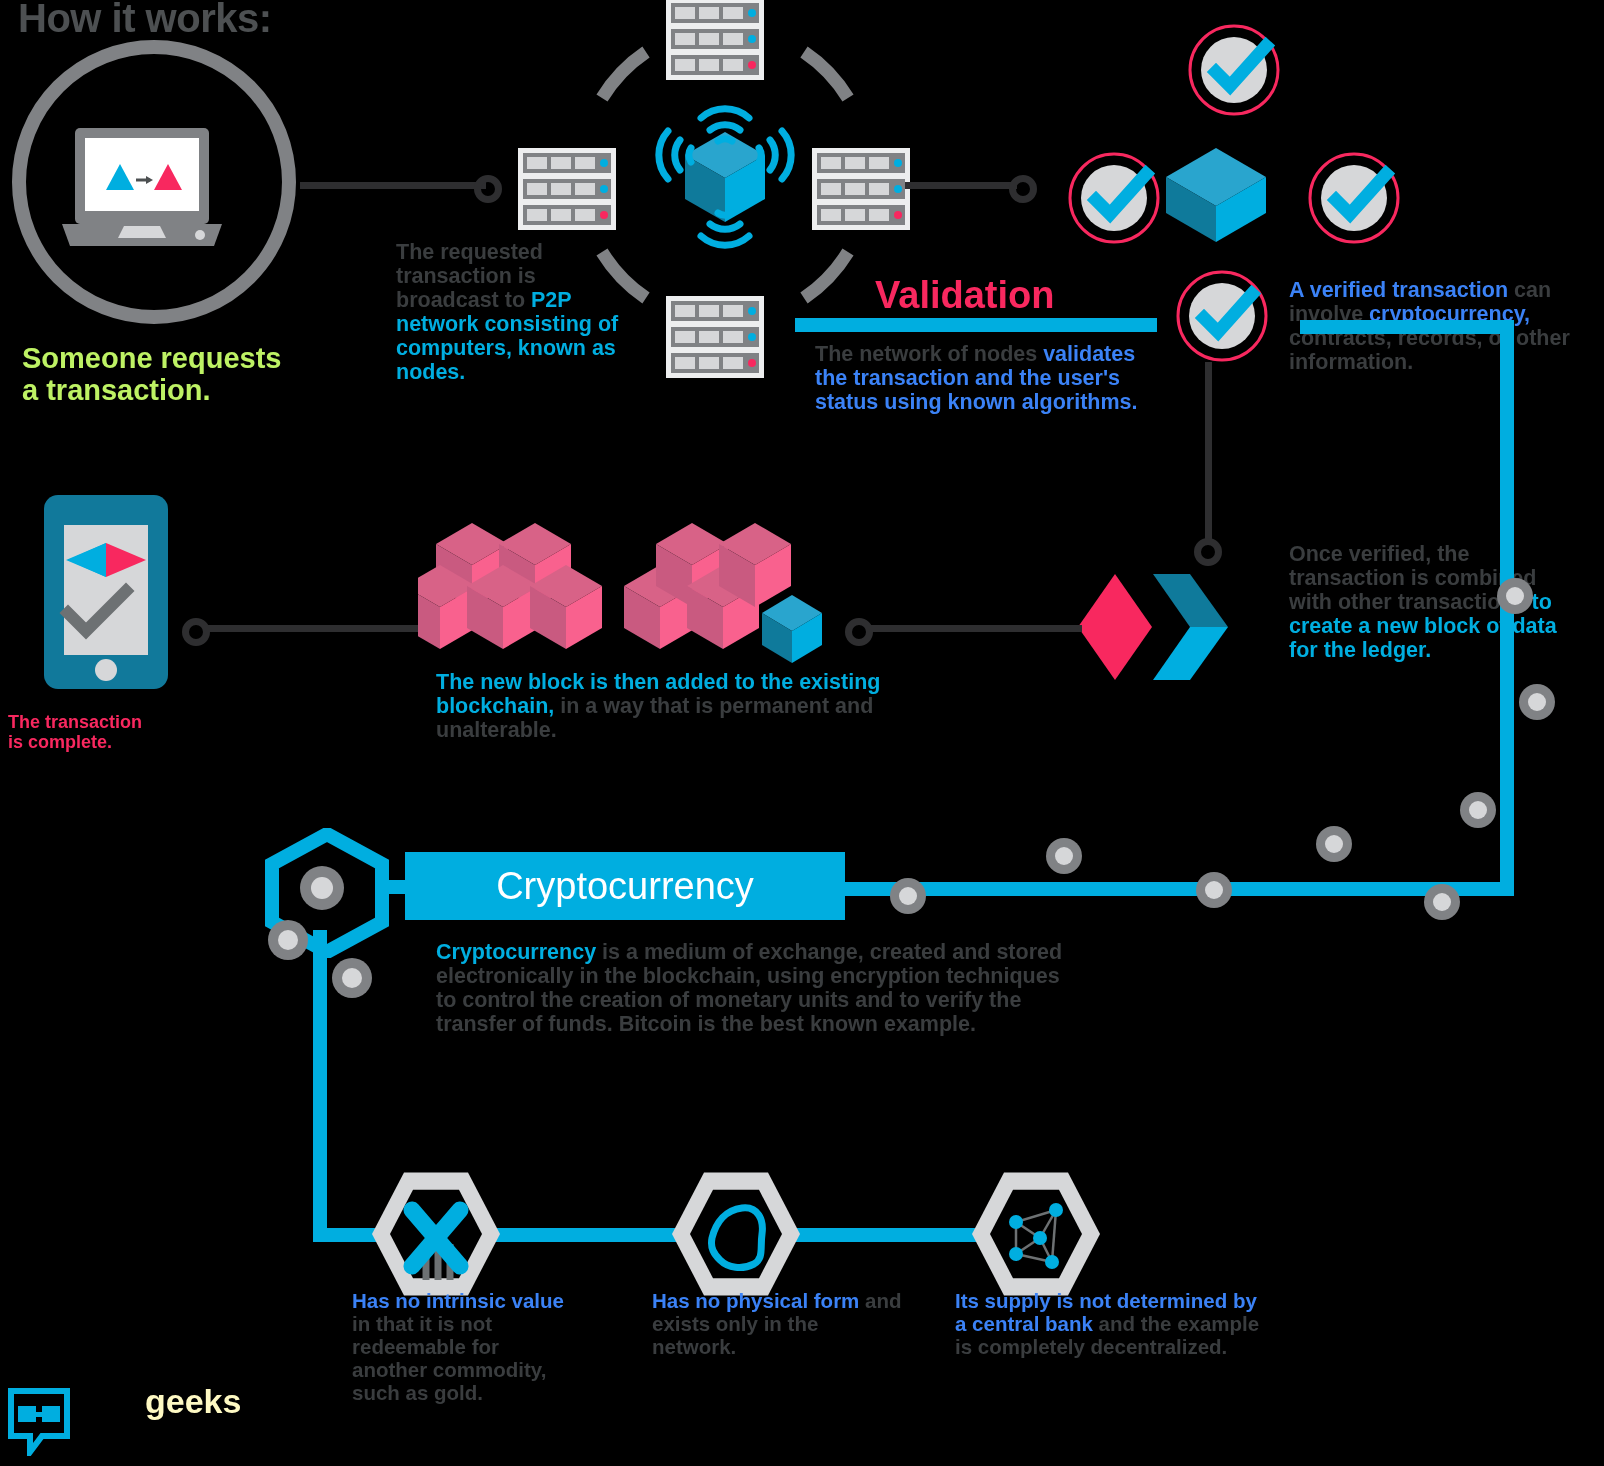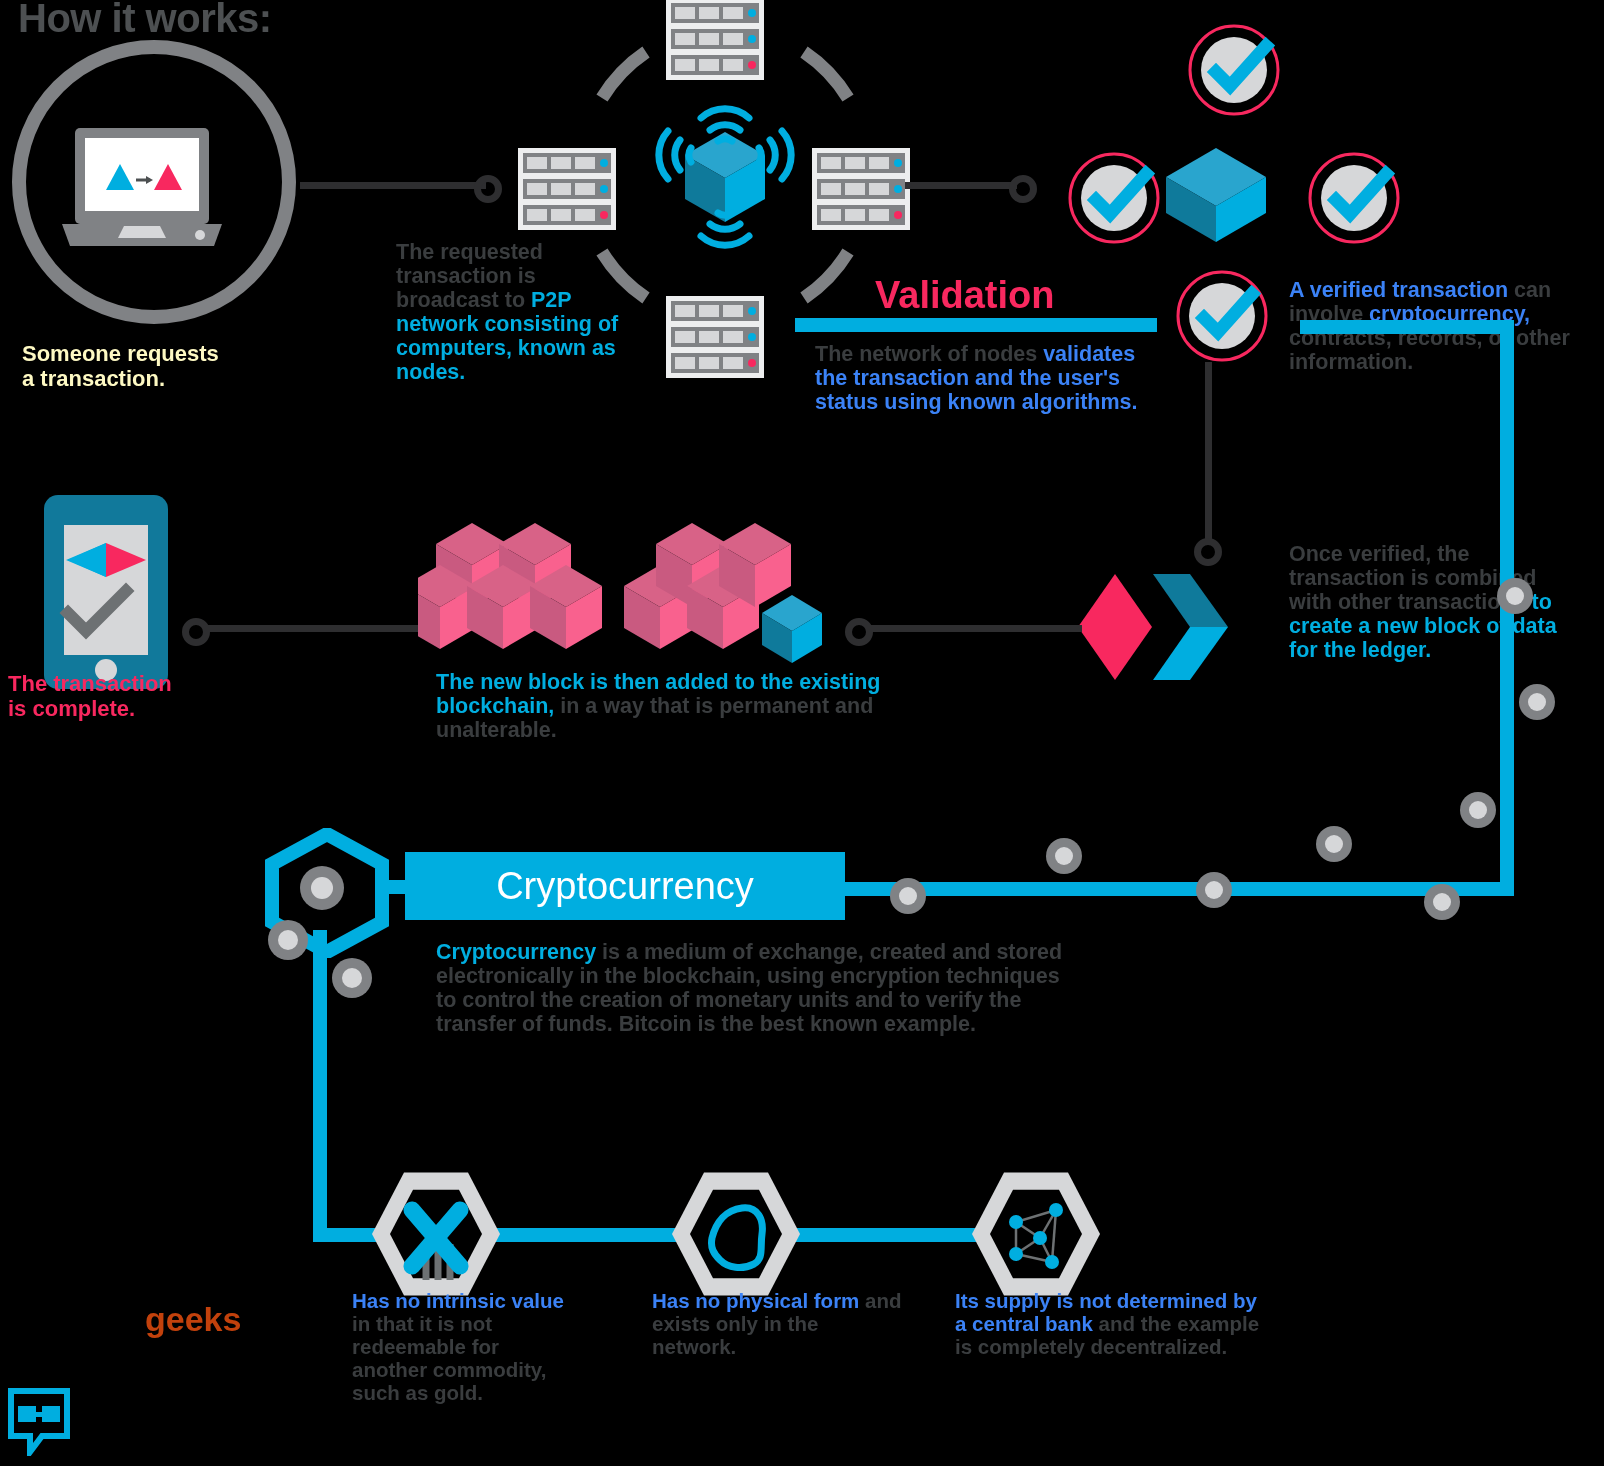--- a/index.html
+++ b/index.html
@@ -43,40 +43,40 @@
 
   
   .hexwrap{position:absolute;width:128px;height:128px;}
   .hex{width:128px;height:128px;background:#D6D7D9;
        clip-path:polygon(25% 2%,75% 2%,100% 50%,75% 98%,25% 98%,0% 50%);}
   .hexinner{position:absolute;left:18px;top:18px;width:92px;height:92px;background:#000;
        clip-path:polygon(25% 2%,75% 2%,100% 50%,75% 98%,25% 98%,0% 50%);}
   .hexico{position:absolute;left:18px;top:18px;width:92px;height:92px;}
 
   
-  #geeks-word{left:145px;top:1300px;font-size:34px;font-weight:bold;color:#c2410c;}
+  #geeks-word{left:145px;top:1382px;font-size:34px;font-weight:bold;color:#fef9c3;}
 </style>
 </head>
 <body>
 
 <div class="abs txt" id="title">How it works:</div>
 
 <div class="abs" id="laptop-circle"></div>
 <svg class="abs" id="laptop" viewBox="0 0 160 118">
   <rect x="13" y="0" width="134" height="96" rx="5" fill="#808285"></rect>
   <rect x="23" y="10" width="114" height="73" fill="#FFFFFF"></rect>
   <polygon points="44,62 58,36 72,62" fill="#00AEE0"></polygon>
   <polygon points="92,62 106,36 120,62" fill="#F8285F"></polygon>
   <line x1="74" y1="52" x2="88" y2="52" stroke="#4D5052" stroke-width="3"></line>
   <polygon points="91,52 84,48 84,56" fill="#4D5052"></polygon>
   <polygon points="0,96 160,96 152,118 8,118" fill="#808285"></polygon>
   <polygon points="62,98 98,98 104,110 56,110" fill="#D6D7D9"></polygon>
   <circle cx="138" cy="107" r="5" fill="#D6D7D9"></circle>
 </svg>
-<div class="abs txt" style="left:22px;top:342px;font-size:22px;font-weight:bold;color:#fef9c3;">
+<div class="abs txt" style="left:22px;top:342px;font-size:29px;font-weight:bold;color:#bef264;">
   <div>Someone requests</div>
   <div>a transaction.</div>
 </div>
 
 <div class="abs conn-line" style="left:300px;top:182px;width:186px;"></div>
 <div class="abs conn-dot" style="left:474px;top:175px;"></div>
 
 <svg class="abs" id="ring" viewBox="0 0 330 330">
 
   <g fill="none" stroke="#808285" stroke-width="13">
@@ -306,21 +306,21 @@
 
 <svg class="abs" style="left:44px;top:495px;" width="124" height="194" viewBox="0 0 124 194">
   <rect x="0" y="0" width="124" height="194" rx="14" fill="#11799B"></rect>
   <rect x="20" y="30" width="84" height="130" fill="#D6D7D9"></rect>
   <polygon points="22,65 62,48 62,82" fill="#00AEE0" transform="translate(0,0)"></polygon>
   <polygon points="62,48 102,65 62,82" fill="#F8285F"></polygon>
   <polygon points="24,65 62,48 62,82" fill="#00AEE0"></polygon>
   <path d="M24,118 L42,136 L82,96" fill="none" stroke="#6D7173" stroke-width="12" stroke-linecap="square"></path>
   <circle cx="62" cy="175" r="11" fill="#D6D7D9"></circle>
 </svg>
-<div class="abs txt" style="left:8px;top:672px;font-size:22px;font-weight:bold;color:#F8285F;">
+<div class="abs txt" style="left:8px;top:712px;font-size:18px;font-weight:bold;color:#F8285F;">
   <div>The transaction</div>
   <div>is complete.</div>
 </div>
 <div class="abs conn-dot" style="left:182px;top:618px;"></div>
 <div class="abs conn-line" style="left:203px;top:625px;width:215px;"></div>
 
 <div class="bluebar" style="left:1500px;top:320px;width:14px;height:562px;"></div>
 <div class="bluebar" style="left:1300px;top:320px;width:214px;height:14px;"></div>
 
 <div class="bluebar" style="left:845px;top:882px;width:669px;height:14px;"></div>

